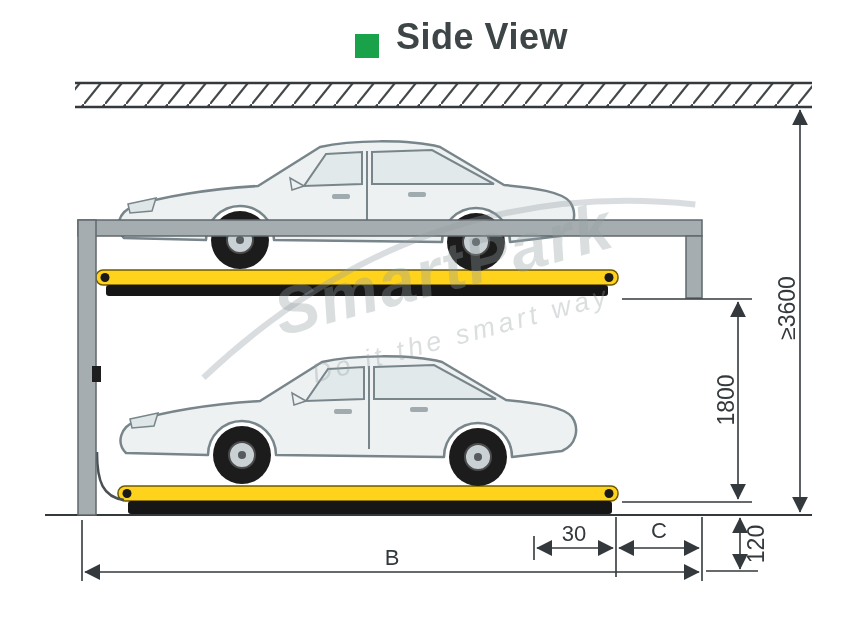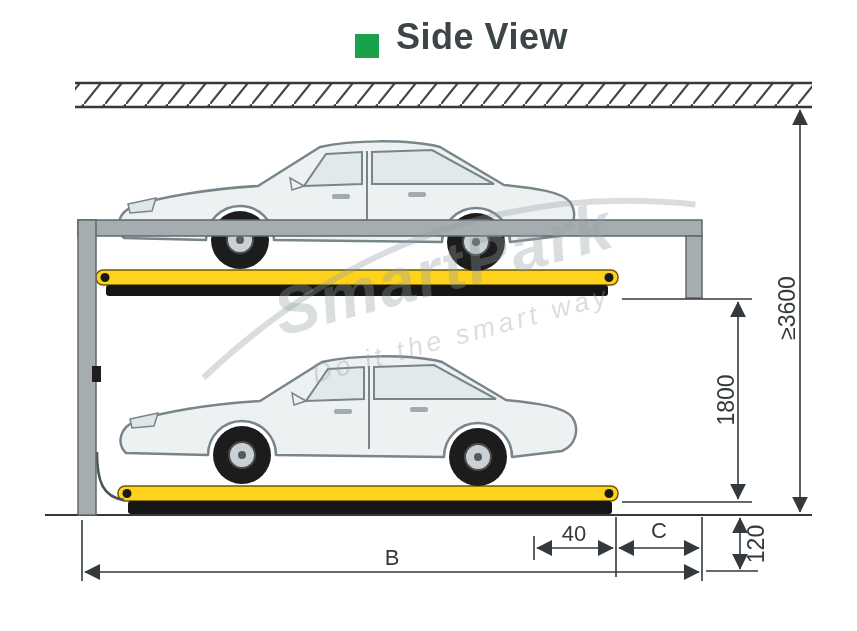--- a/index.html
+++ b/index.html
@@ -187,16 +187,16 @@
       <path d="M20 110 Q 280 -30 540 70" fill="none" stroke="rgba(148,157,162,0.35)" stroke-width="6"></path>
     </svg>
     <div class="wm-brand">SmartPark</div>
     <div class="wm-tagline">Do it the smart way</div>
   </div>
 
   <div class="dim-label rot" style="left:787px; top:308px">≥3600</div>
   <div class="dim-label rot" style="left:726px; top:400px">1800</div>
   <div class="dim-label rot" style="left:756px; top:544px">120</div>
   <div class="dim-label" style="left:392px; top:558px">B</div>
-  <div class="dim-label" style="left:574px; top:534px">40</div>
+  <div class="dim-label" style="left:574px; top:534px">30</div>
   <div class="dim-label" style="left:659px; top:531px">C</div>
 
 </div>
 
 </body></html>

